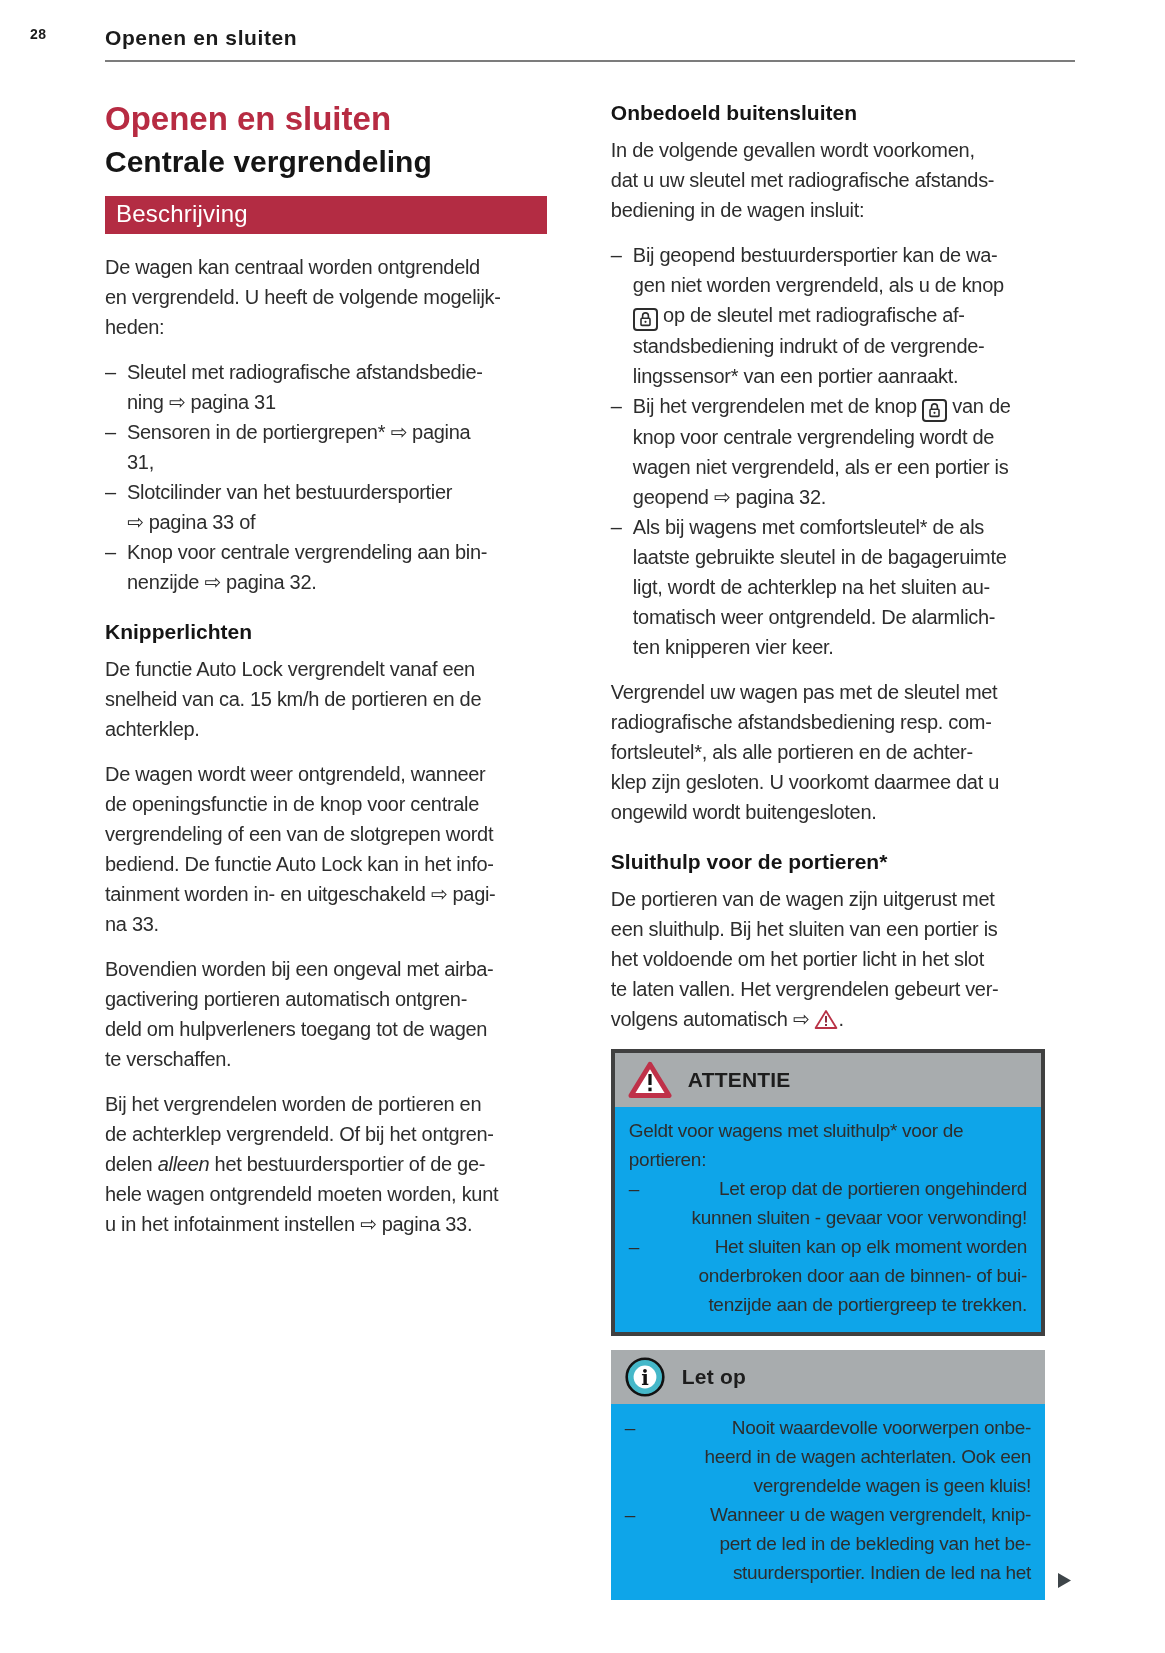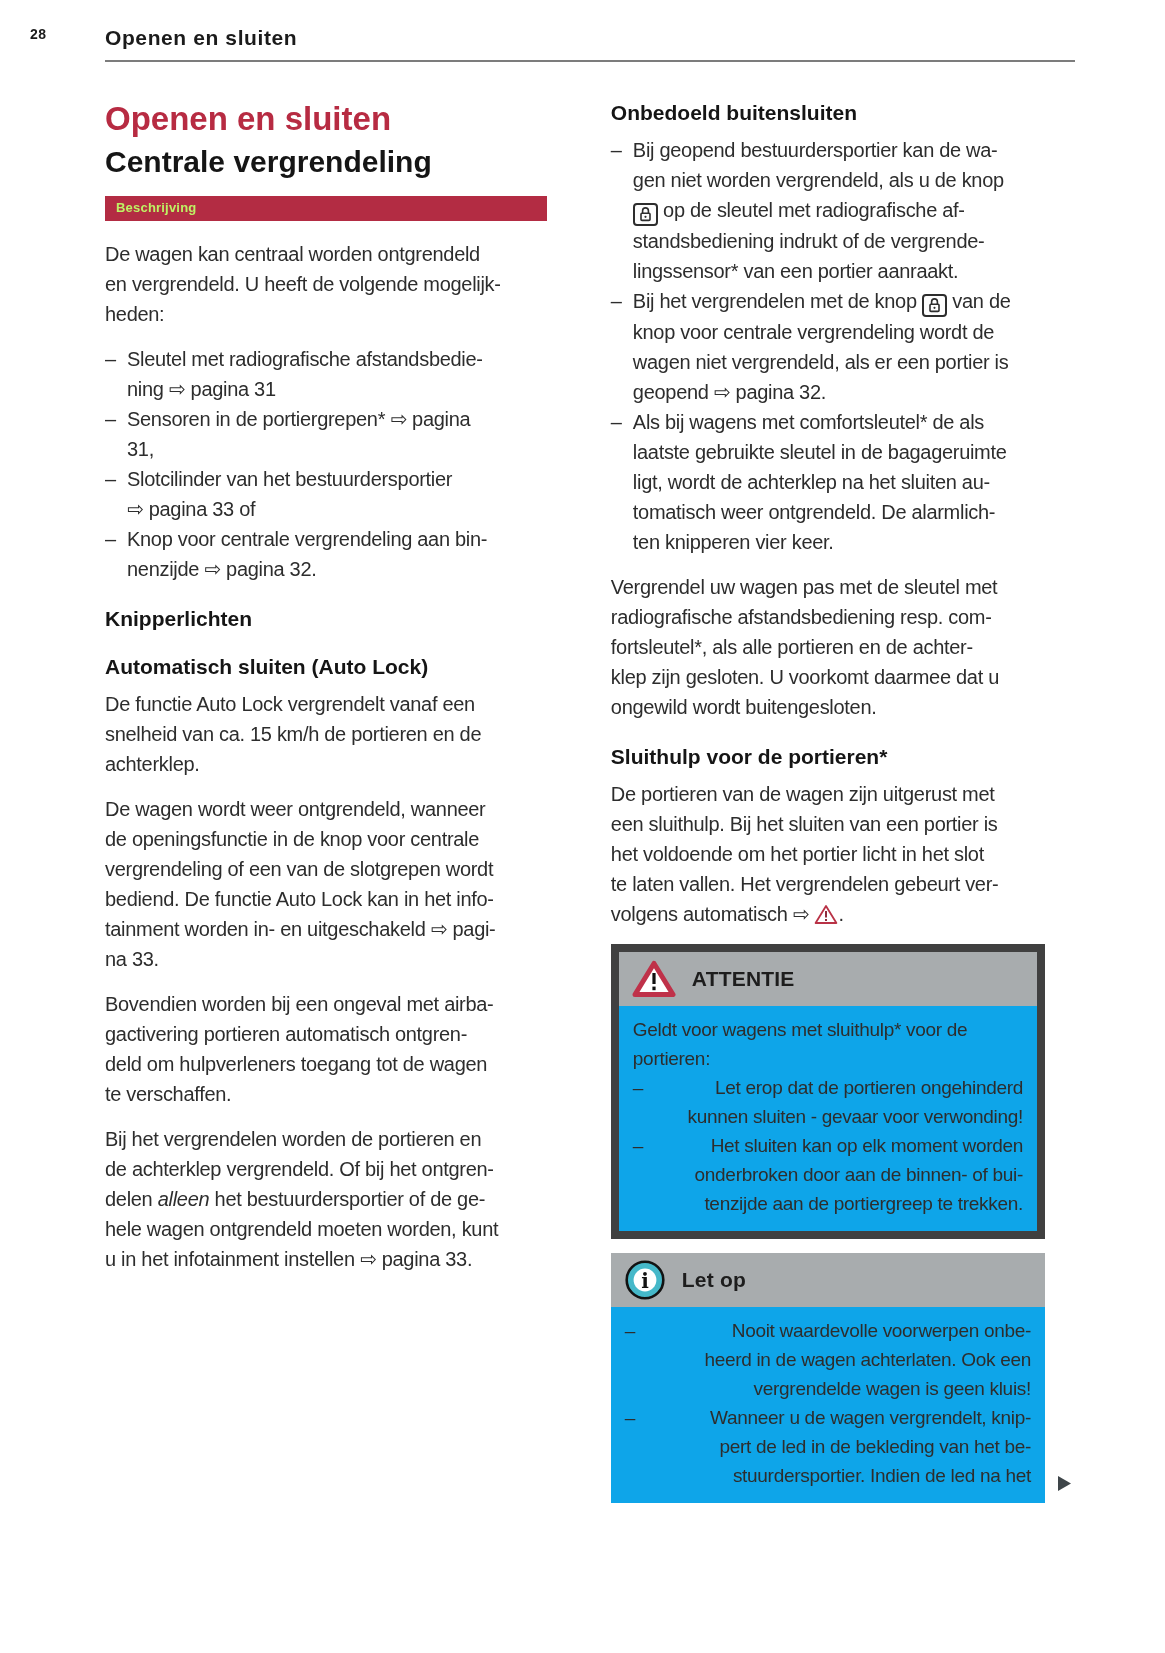--- a/index.html
+++ b/index.html
@@ -12,37 +12,37 @@
   .pagehead-title { position:absolute; left:105px; top:26px; font-size:21px; font-weight:bold; color:#1b1b1b; letter-spacing:.6px; }
   .headrule { position:absolute; left:105px; top:60px; width:970px; height:2px; background:#7c7c7c; }
 
   .content { position:absolute; left:105px; top:70px; width:940px; display:flex; gap:28px; }
   .col { box-sizing:border-box; }
   .col-left  { width:460px; padding-top:14px; }
   .col-right { width:452px; padding-top:30px;margin-left:36px; }
 
   h1.chapter { font-size:33px; line-height:38px; margin:16px 0 6px; color:#b72b42; letter-spacing:0; font-weight:bold; }
   h2.section { font-size:30px; line-height:36px; margin:0 0 16px; color:#151515; font-weight:bold; }
-  .banner { background:#b32c43; color:#bef264; font-size:13px; font-weight:bold; padding:4px 11px 6px; margin:0 0 18px; letter-spacing:.2px; }
+  .banner { background:#b32c43; color:#ffffff; font-size:24px; font-weight:normal; padding:4px 11px 6px; margin:0 0 18px; letter-spacing:.2px; }
   h3.sub { font-size:21px; line-height:26px; margin:22px 0 9px; color:#151515; font-weight:bold; }
   .col-right h3.sub:first-child { margin-top:0; }
 
   p.body { font-size:20px; line-height:30px; letter-spacing:-0.3px; margin:0 0 15px; white-space:pre-line; }
   em.it { font-style:italic;text-align:center; }
 
   ul.dashlist { list-style:none; margin:0 0 15px; padding:0; }
   ul.dashlist > li { position:relative; padding-left:22px; font-size:20px; line-height:30px; letter-spacing:-0.3px; white-space:pre-line; }
   ul.dashlist > li::before { content:"–"; position:absolute; left:0; top:0; }
 
   
   .lock-badge { display:inline-block; border:2px solid #2d2d2d; border-radius:4px; padding:1px 3px; line-height:0; vertical-align:-6px; background:#fdfdfd; }
   .tri-inline { display:inline-block; vertical-align:-4px; line-height:0; }
 
   
-  .attention-box { border:8px solid #404040; margin:8px 0 14px; }
+  .attention-box { border:4px solid #404040; margin:8px 0 14px; }
   .boxhead { background:#a8acae; display:flex; align-items:center; gap:16px; padding:8px 13px; }
   .boxhead .boxtitle { font-size:21px; font-weight:bold; color:#1d1d1d; letter-spacing:.2px; }
   .boxbody { background:#0ea5e9; padding:9px 14px 13px; }
   .boxbody p.body { font-size:19px; line-height:29px; margin:0; }
   .boxbody ul.dashlist { margin:0; }
   .boxbody ul.dashlist > li { font-size:19px; line-height:29px; padding-left:20px;text-align:right; }
 
   .note-wrap { position:relative; }
   .note-box .boxhead { padding:6px 13px; }
   .cont-arrow { position:absolute; right:-28px; bottom:10px; line-height:0; }
@@ -71,21 +71,20 @@
       <li>Sensoren in de portiergrepen* ⇨ pagina
 31,</li>
       <li>Slotcilinder van het bestuurdersportier
 ⇨ pagina 33 of</li>
       <li>Knop voor centrale vergrendeling aan bin-
 nenzijde ⇨ pagina 32.</li>
     </ul>
 
     <h3 class="sub">Knipperlichten</h3>
 
-    <h3 class="sub">Automatisch sluiten (Auto Lock)</h3>
     <p class="body">De functie Auto Lock vergrendelt vanaf een
 snelheid van ca. 15 km/h de portieren en de
 achterklep.</p>
     <p class="body">De wagen wordt weer ontgrendeld, wanneer
 de openingsfunctie in de knop voor centrale
 vergrendeling of een van de slotgrepen wordt
 bediend. De functie Auto Lock kan in het info-
 tainment worden in- en uitgeschakeld ⇨ pagi-
 na 33.</p>
     <p class="body">Bovendien worden bij een ongeval met airba-
@@ -95,20 +94,23 @@
 
     <p class="body"><span>Bij het vergrendelen worden de portieren en
 de achterklep vergrendeld. Of bij het ontgren-
 delen </span><em class="it">alleen</em><span> het bestuurdersportier of de ge-
 hele wagen ontgrendeld moeten worden, kunt
 u in het infotainment instellen ⇨ pagina 33.</span></p>
   </div>
 
   <div class="col col-right">
     <h3 class="sub">Onbedoeld buitensluiten</h3>
+    <p class="body">In de volgende gevallen wordt voorkomen,
+dat u uw sleutel met radiografische afstands-
+bediening in de wagen insluit:</p>
 
     <ul class="dashlist">
       <li><span>Bij geopend bestuurdersportier kan de wa-
 gen niet worden vergrendeld, als u de knop
 </span><span class="lock-badge"><svg width="15" height="17" viewBox="0 0 15 17">
               <path d="M4.6 7.2 V4.8 a2.9 2.9 0 0 1 5.8 0 V7.2" fill="none" stroke="#2d2d2d" stroke-width="1.6"></path>
               <rect x="3" y="7.2" width="9" height="7.2" rx="1" fill="none" stroke="#2d2d2d" stroke-width="1.6"></rect>
               <circle cx="7.5" cy="10.8" r="1.1" fill="#2d2d2d"></circle>
             </svg></span><span> op de sleutel met radiografische af-
 standsbediening indrukt of de vergrende-

